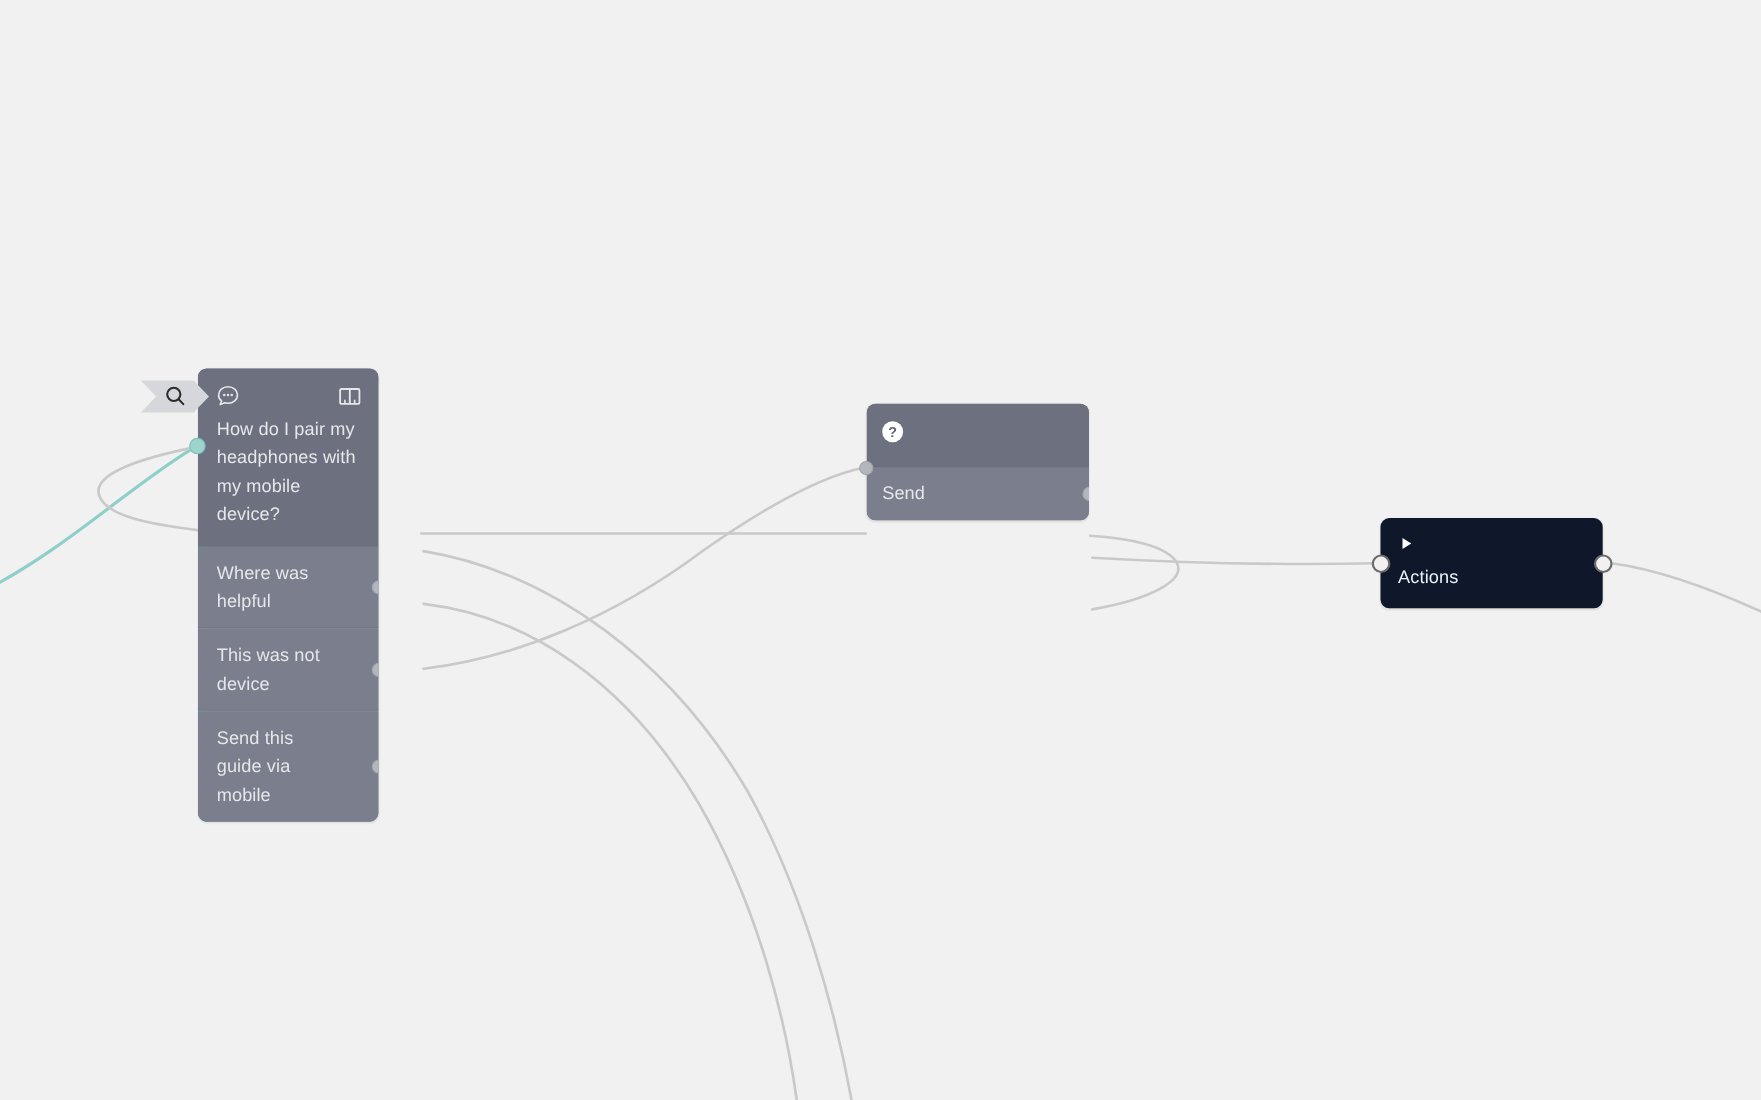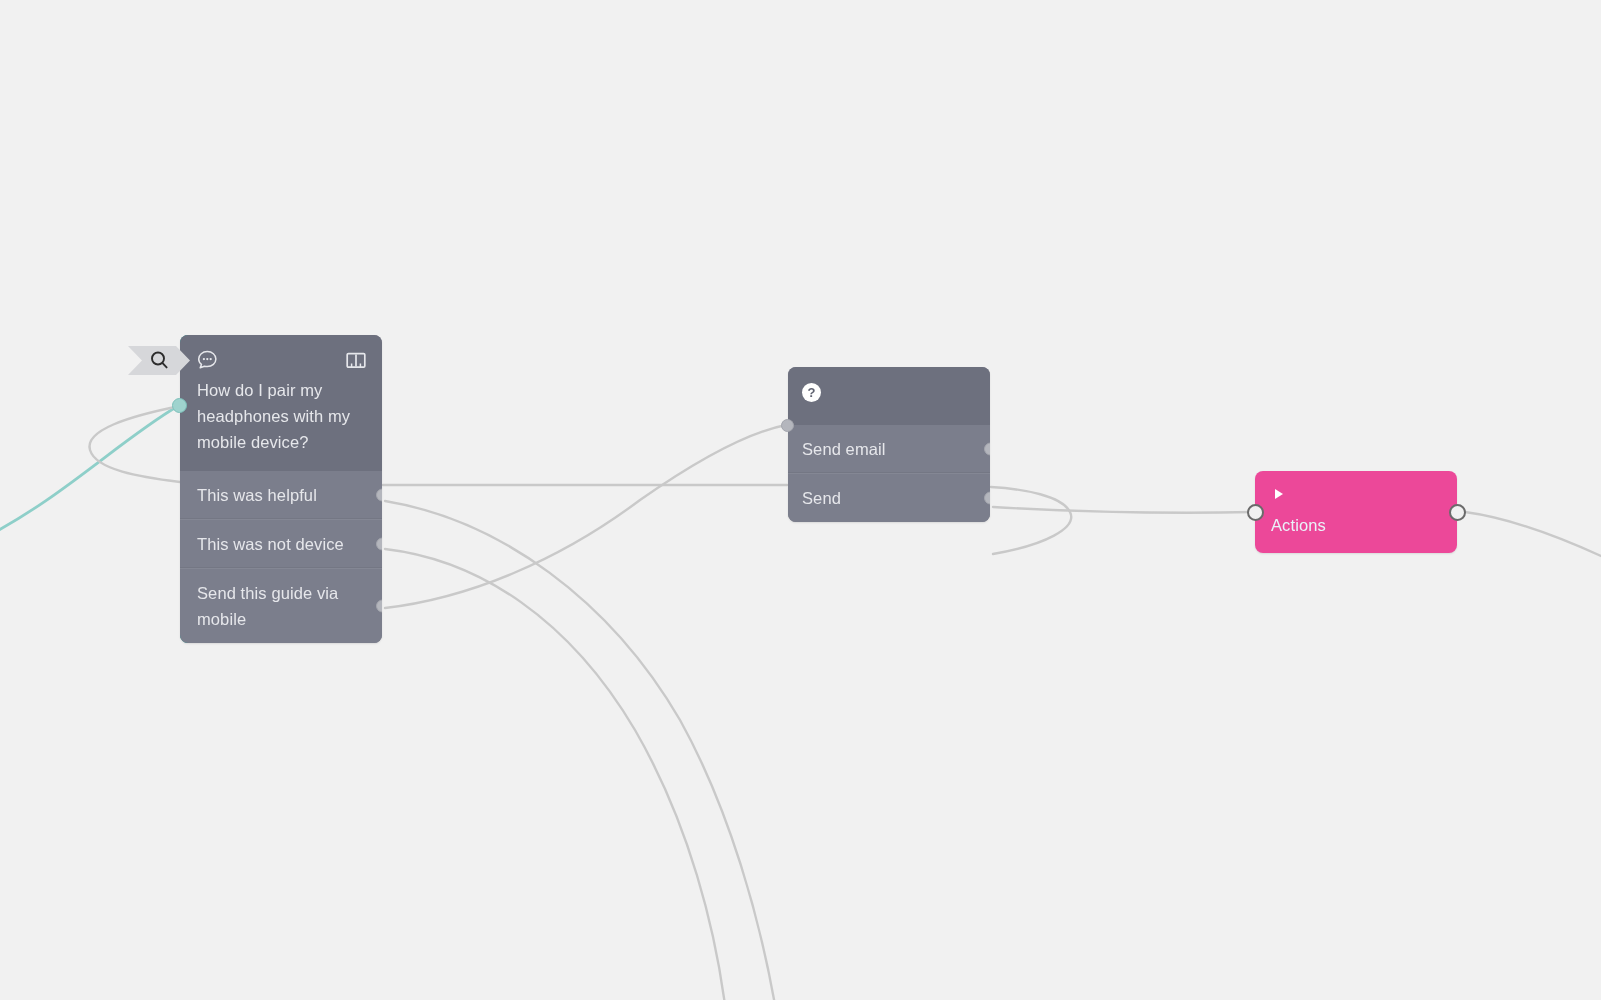--- a/index.html
+++ b/index.html
@@ -52,21 +52,21 @@
   .node {
     position: absolute;
     border-radius: 8px;
     box-sizing: border-box;
     overflow: hidden;
   }
 
   .node-chat {
     left: 180px;
     top: 335px;
-    width: 202px;
+    width: 164px;
     background: #7b7e8c;
     box-shadow: 0 1px 2px rgba(0,0,0,0.10);
   }
   .node-chat .accent-bar {
     position: absolute;
     left: 0;
     top: 0;
     bottom: 0;
     width: 9px;
     background: #3fa9a3;
@@ -162,21 +162,21 @@
   }
   .node-question .node-title { padding-left: 0; }
   .node-question .option { padding-left: 14px; }
 
   
   .node-action {
     left: 1255px;
     top: 471px;
     width: 202px;
     height: 82px;
-    background: #ec4899;
+    background: #0f172a;
     border-radius: 8px;
     padding: 13px 16px;
     box-sizing: border-box;
     box-shadow: 0 1px 2px rgba(0,0,0,0.10);
     overflow: visible;
   }
   .play-tri {
     width: 0; height: 0;
     border-left: 8px solid #ffffff;
     border-top: 5.5px solid transparent;
@@ -258,21 +258,21 @@
             <line x1="5.6" y1="12.4" x2="5.6" y2="16.2" stroke="#e6e7eb" stroke-width="1.5"></line>
             <line x1="14.4" y1="12.4" x2="14.4" y2="16.2" stroke="#e6e7eb" stroke-width="1.5"></line>
           </svg>
         </span>
       </div>
       <div class="node-title">How do I pair my headphones with my mobile device?</div>
     </div>
 
     <div class="options">
       <div class="option">
-        <span>This was helpful</span>
+        <span>Where was helpful</span>
         <span class="port port-out"></span>
       </div>
       <div class="option">
         <span>This was not device</span>
         <span class="port port-out"></span>
       </div>
       <div class="option">
         <span>Send this guide via mobile</span>
         <span class="port port-out"></span>
       </div>
@@ -283,24 +283,20 @@
 
   <div class="node node-question">
     <div class="node-header">
       <div class="header-icons">
         <span class="qmark">?</span>
       </div>
     </div>
 
     <div class="options">
       <div class="option">
-        <span>Send email</span>
-        <span class="port port-out"></span>
-      </div>
-      <div class="option">
         <span>Send</span>
         <span class="port port-out"></span>
       </div>
     </div>
   </div>
 
   <div class="port-free port" style="left:781px; top:419px;"></div>
 
   <div class="node-action node">
     <div class="play-tri"></div>

